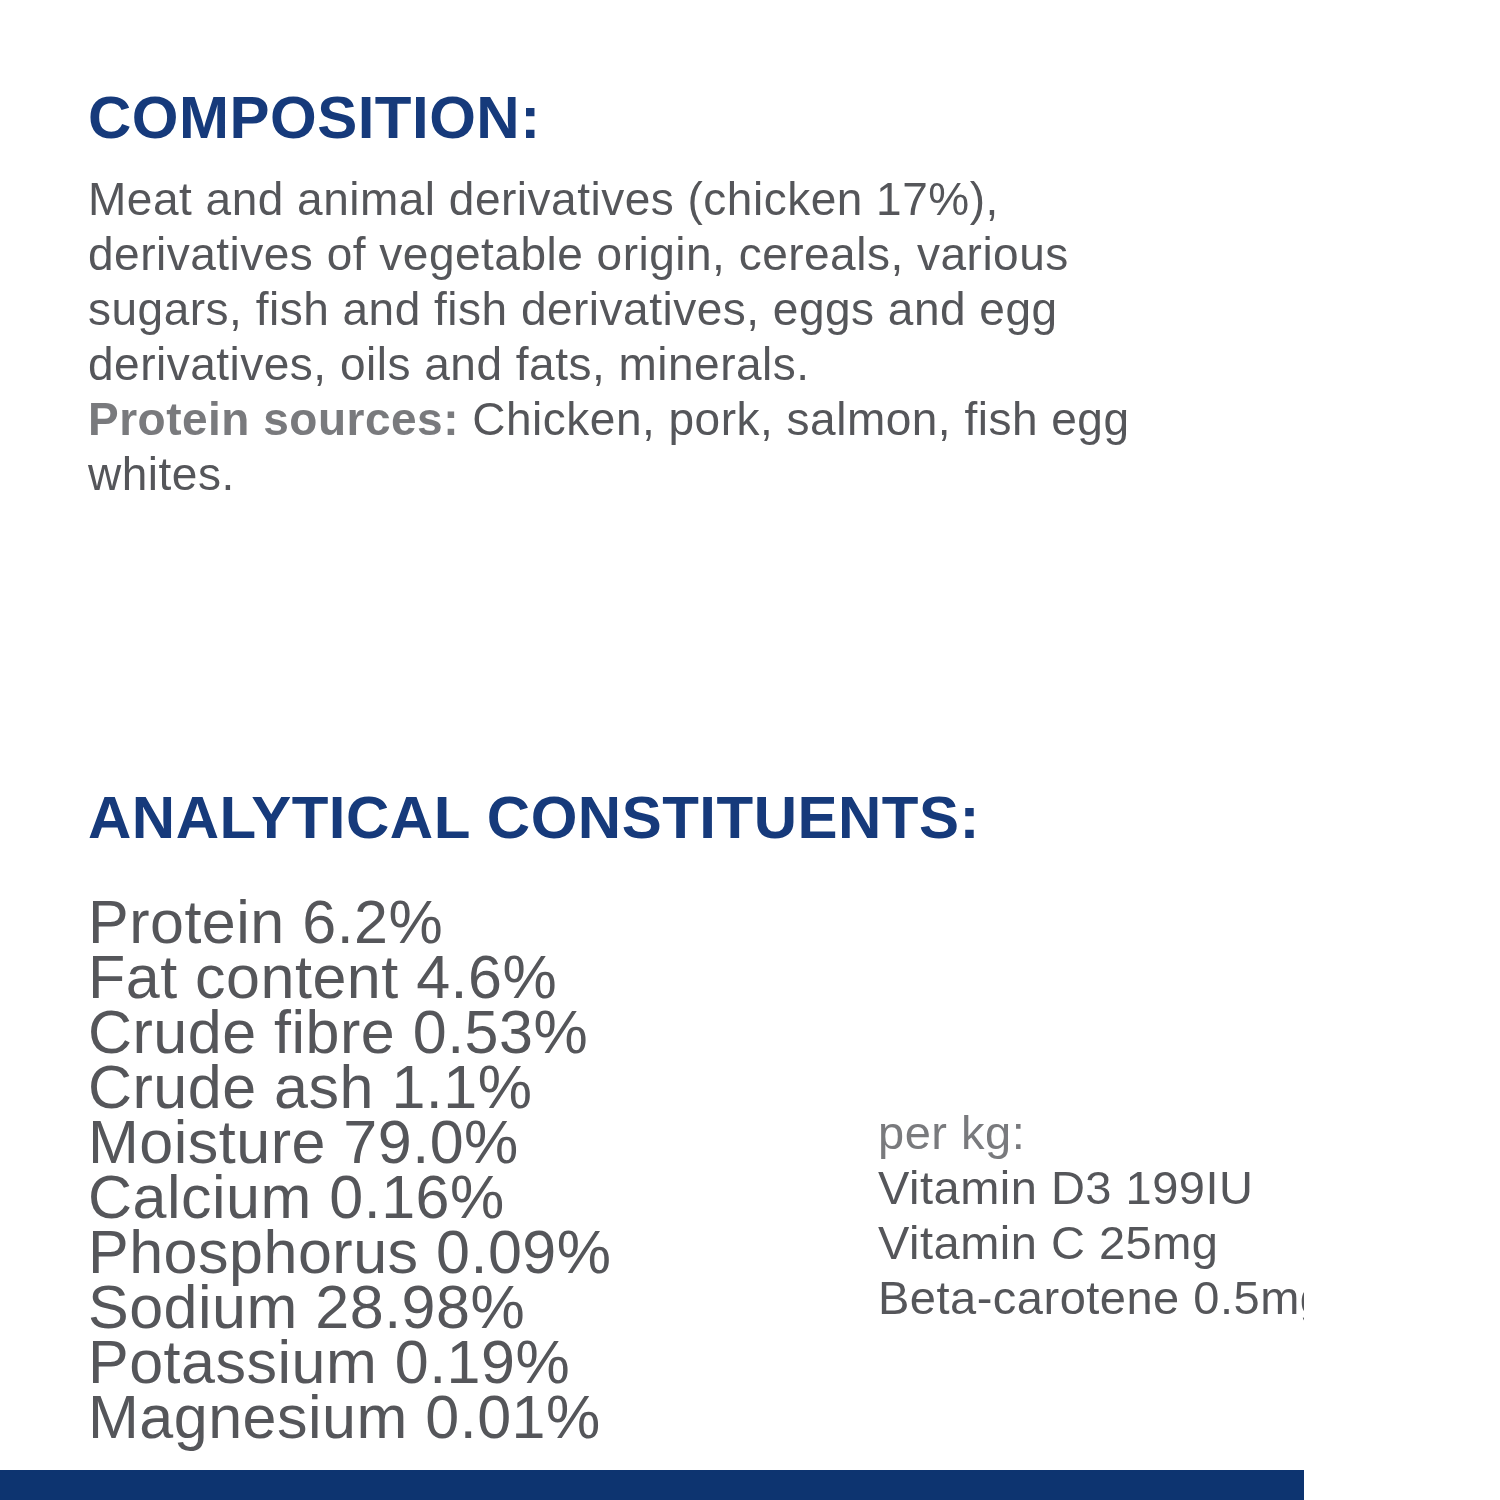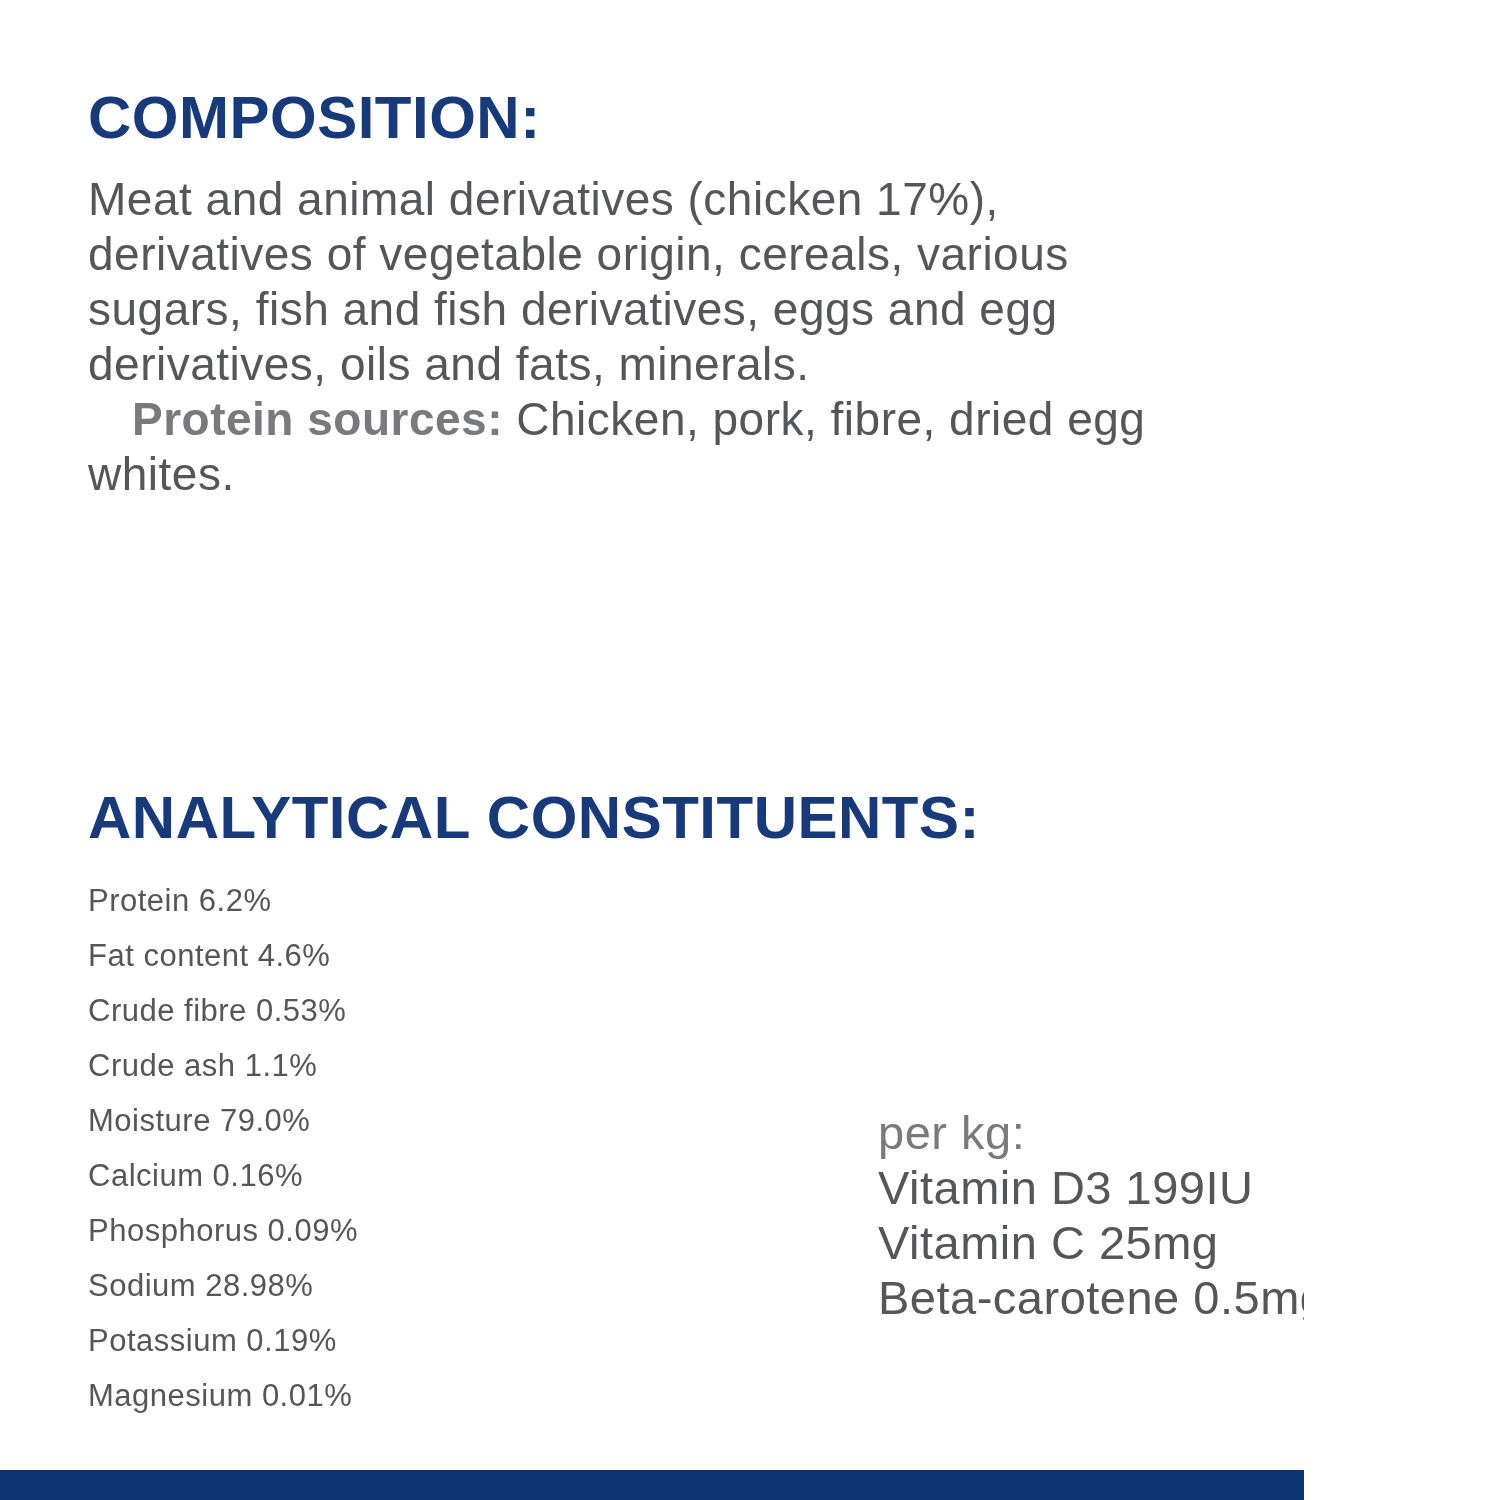--- a/index.html
+++ b/index.html
@@ -41,28 +41,27 @@
     font-size: 46px;
     line-height: 55px;
     letter-spacing: 0.5px;
     color: var(--body-gray);
     white-space: nowrap;
   }
 
   .bold-gray-label {
     font-weight: 700;
     color: var(--label-gray);
-    margin-left: 44px;
   }
 
   .constituents-left {
     position: absolute;
     left: 88px;
-    top: 873px;
-    font-size: 31px;
+    top: 895px;
+    font-size: 61px;
     line-height: 55px;
     letter-spacing: 0.5px;
     color: var(--body-gray);
     white-space: nowrap;
   }
 
   .constituents-right {
     position: absolute;
     left: 878px;
     top: 1105px;
@@ -94,21 +93,21 @@
 
 <div class="panel">
 
   <div class="section-heading" id="composition-heading">COMPOSITION:</div>
 
   <div class="body-text">
     <div>Meat and animal derivatives (chicken 17%),</div>
     <div>derivatives of vegetable origin, cereals, various</div>
     <div>sugars, fish and fish derivatives, eggs and egg</div>
     <div>derivatives, oils and fats, minerals.</div>
-    <div><span class="bold-gray-label">Protein sources:</span><span> Chicken, pork, fibre, dried egg</span></div>
+    <div><span class="bold-gray-label">Protein sources:</span><span> Chicken, pork, salmon, fish egg</span></div>
     <div>whites.</div>
   </div>
 
   <div class="section-heading" id="analytical-heading">ANALYTICAL CONSTITUENTS:</div>
 
   <div class="constituents-left">
     <div><span>Protein</span> <span>6.2%</span></div>
     <div><span>Fat content</span> <span>4.6%</span></div>
     <div><span>Crude fibre</span> <span>0.53%</span></div>
     <div><span>Crude ash</span> <span>1.1%</span></div>

